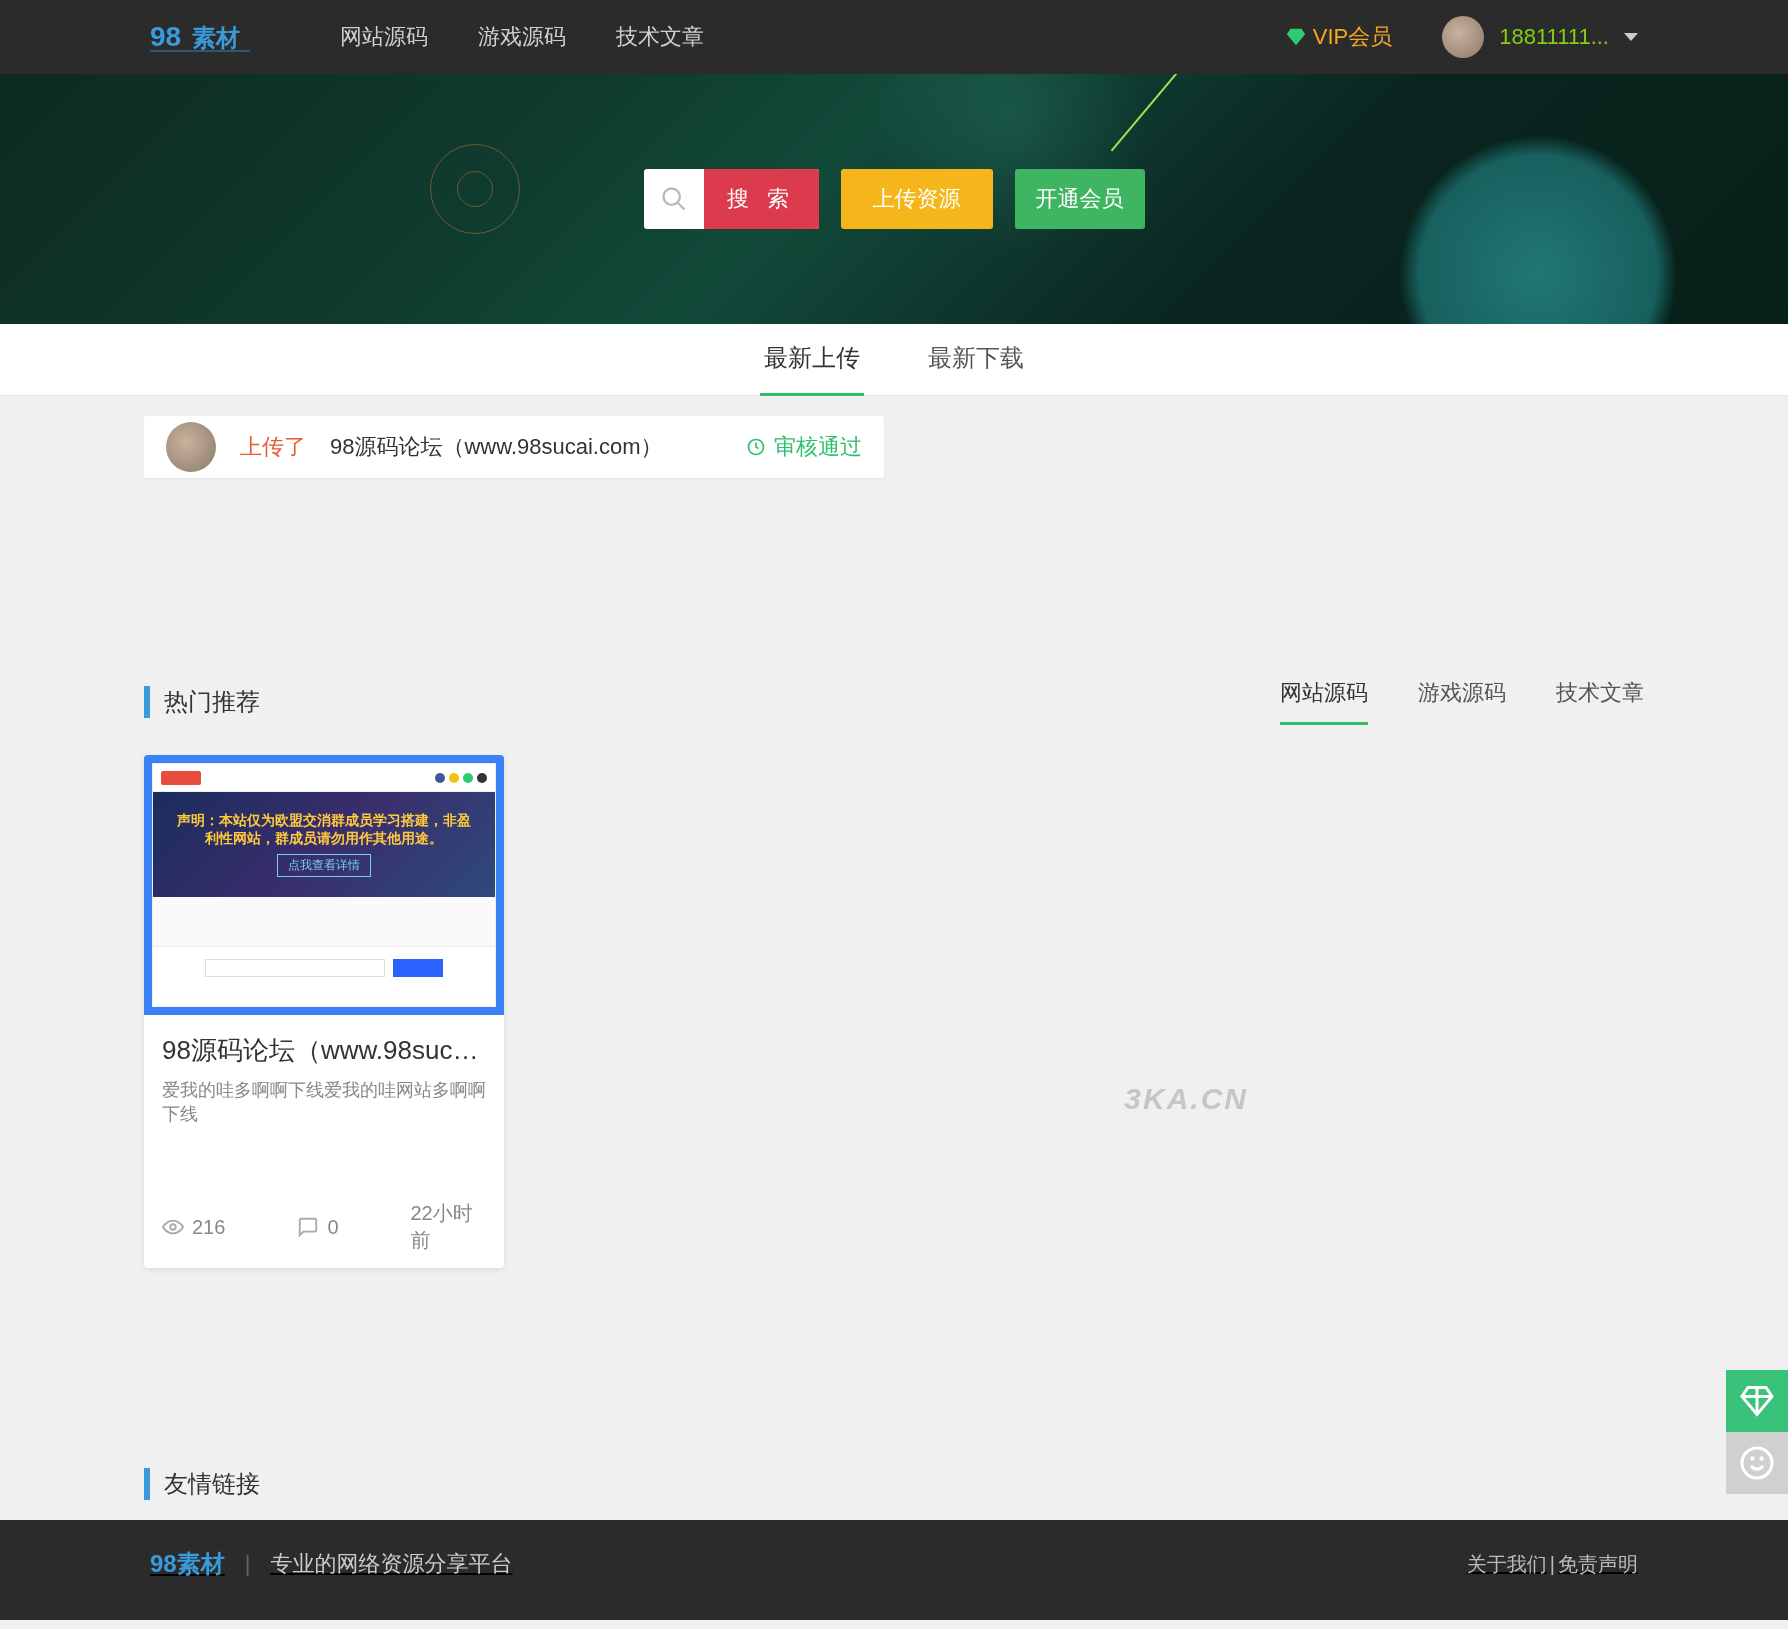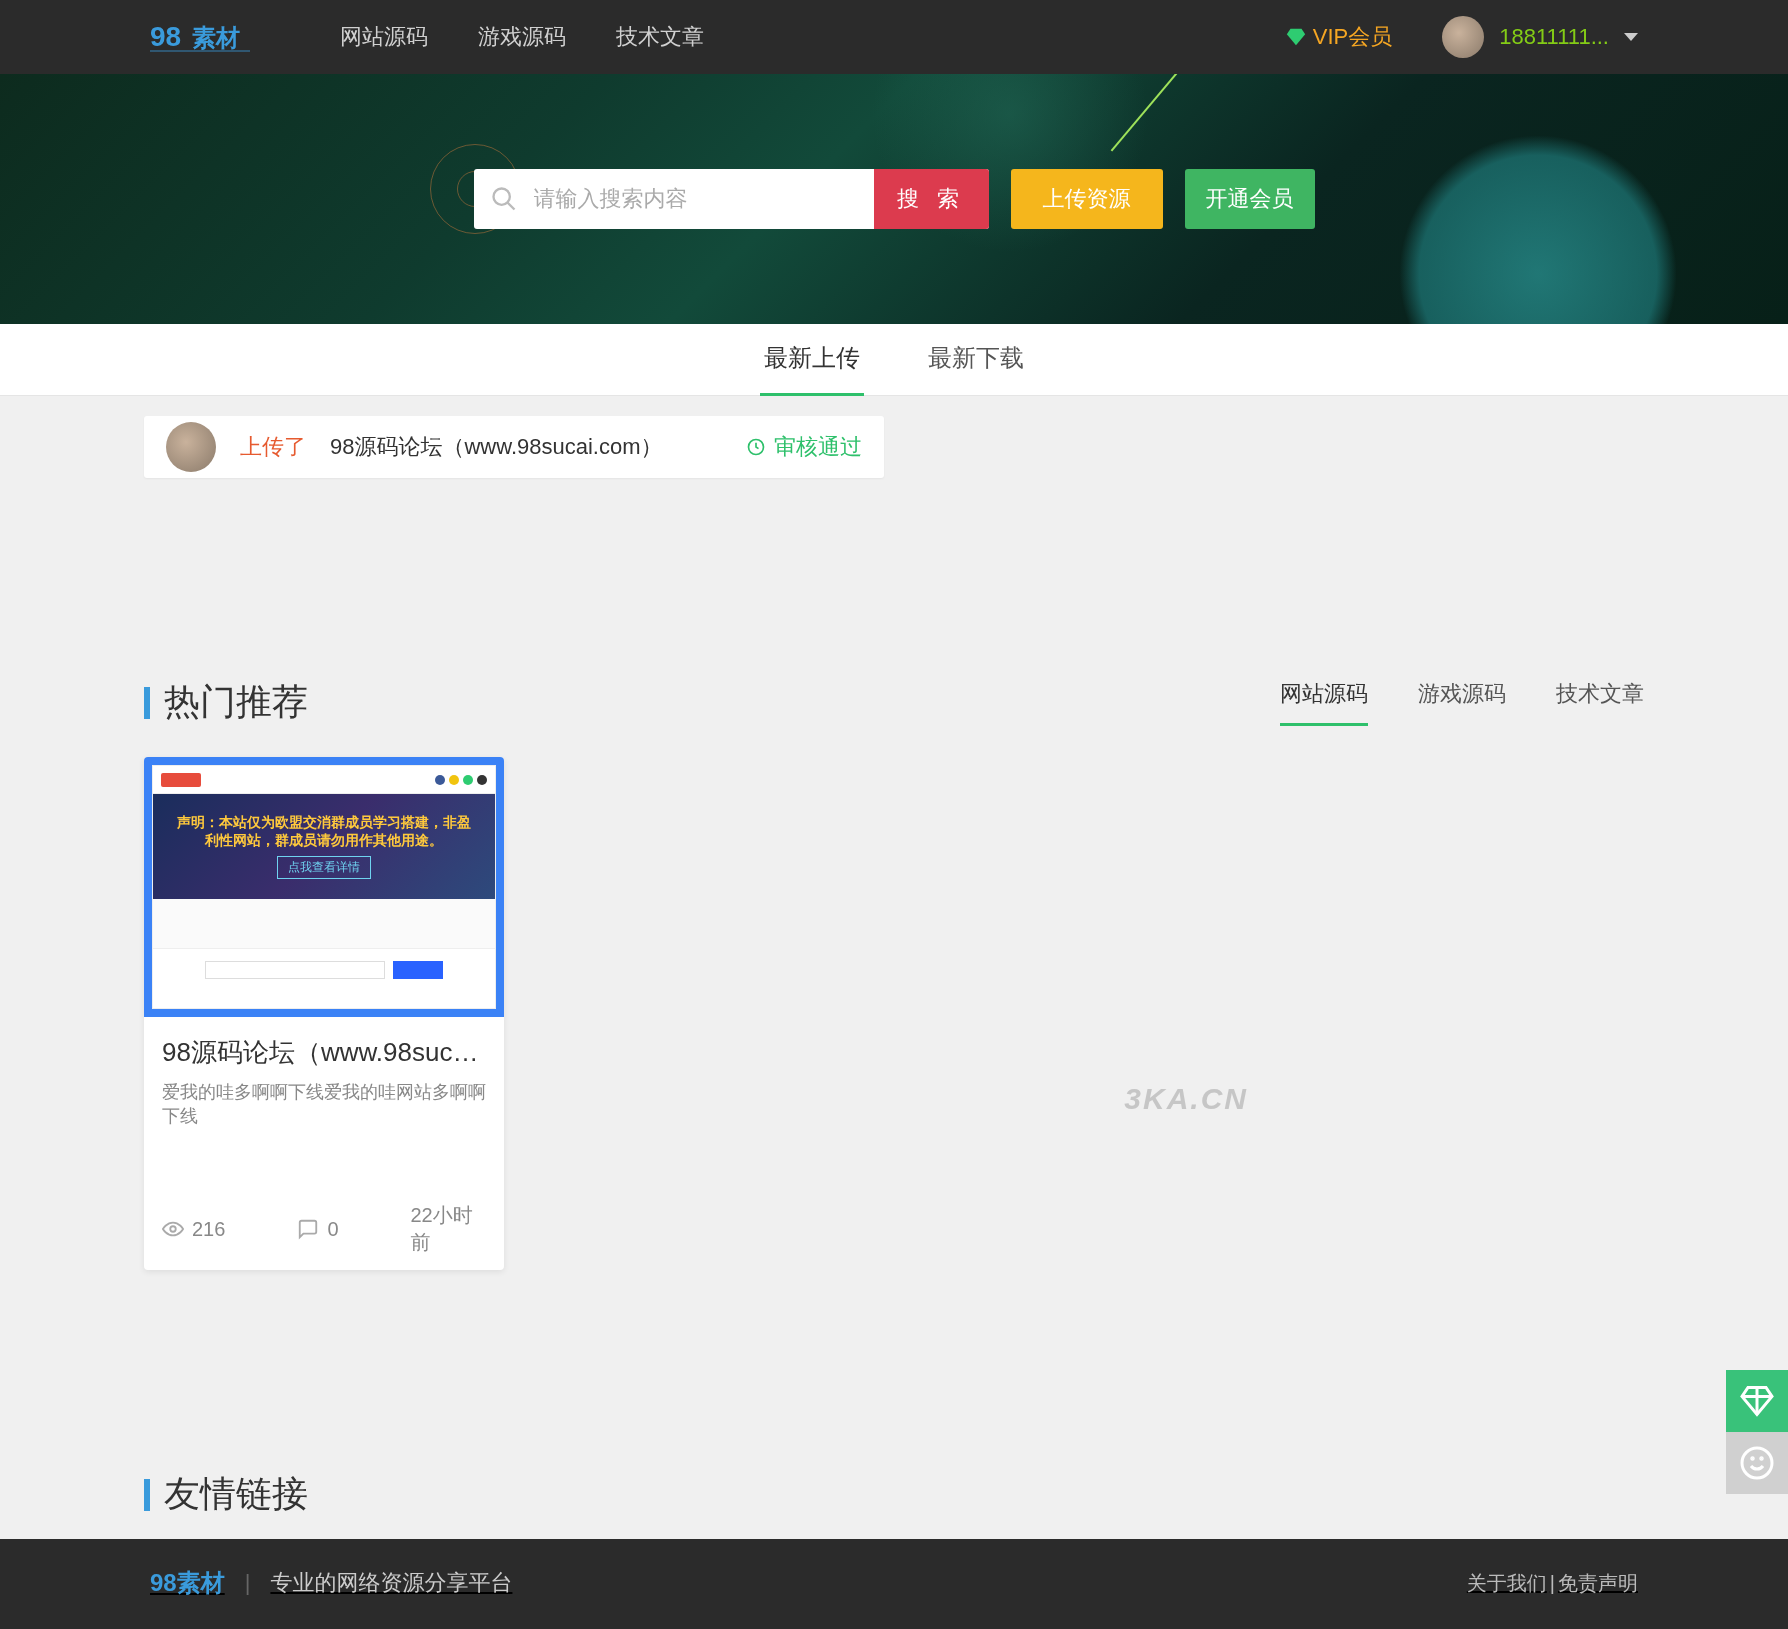--- a/index.html
+++ b/index.html
@@ -47,21 +47,21 @@
     .avatar-item { width: 50px; height: 50px; border-radius: 50%; background: radial-gradient(circle at 40% 40%, #c9b29c, #8a7a6a); }
     .upload-label { color: #e65a2f; font-size: 22px; font-weight: 500; }
     .upload-title { color: #333; font-size: 22px; }
     .upload-status { margin-left: auto; display: flex; align-items: center; gap: 8px; color: #2ec06b; font-size: 22px; }
     .clock-icon { width: 20px; height: 20px; fill: none; stroke: #2ec06b; stroke-width: 2; }
 
     
     .section-header { margin-top: 200px; display: flex; align-items: center; }
     .section-title-wrap { display: flex; align-items: center; gap: 14px; }
     .section-bar { width: 6px; height: 32px; background: #3a9bdc; }
-    .section-title { font-size: 36px; color: #333; font-weight: 500; }
+    .section-title { font-size: 24px; color: #333; font-weight: 500; }
     .section-tabs { margin-left: auto; display: flex; gap: 50px; }
     .section-tab { font-size: 22px; color: #555; padding-bottom: 14px; border-bottom: 3px solid transparent; cursor: pointer; }
     .section-tab.active { color: #333; border-bottom-color: #2ec06b; }
 
     
     .card-row { margin-top: 30px; display: flex; }
     .card { width: 360px; background: #fff; border-radius: 4px; overflow: hidden; box-shadow: 0 2px 6px rgba(0,0,0,0.08); }
     .card-thumb { height: 260px; background: #3b82f6; padding: 8px; }
     .thumb-inner { width: 100%; height: 100%; background: #fff; border: 1px solid #eee; position: relative; overflow: hidden; }
     .thumb-topbar { height: 28px; background: #fff; border-bottom: 1px solid #eee; display: flex; align-items: center; padding: 0 8px; gap: 6px; }
@@ -150,21 +150,20 @@
     <div class="hero-circle3"></div>
     <div class="hero-circle4"></div>
     <div class="search-row">
       <div class="search-box">
         <div class="search-icon-wrap">
           <svg width="28" height="28" viewBox="0 0 24 24" fill="none" stroke="#bbb" stroke-width="2">
               <circle cx="10" cy="10" r="7"></circle>
               <line x1="21" y1="21" x2="15" y2="15"></line>
             </svg>
         </div>
-        <input class="search-input" placeholder="请输入搜索内容" style="">
         <button class="search-btn">搜 索</button>
       </div>
       <button class="btn-upload">上传资源</button>
       <button class="btn-member">开通会员</button>
     </div>
   </div>
 
   <div class="tabs-bar">
     <div class="tab active">最新上传</div>
     <div class="tab">最新下载</div>

